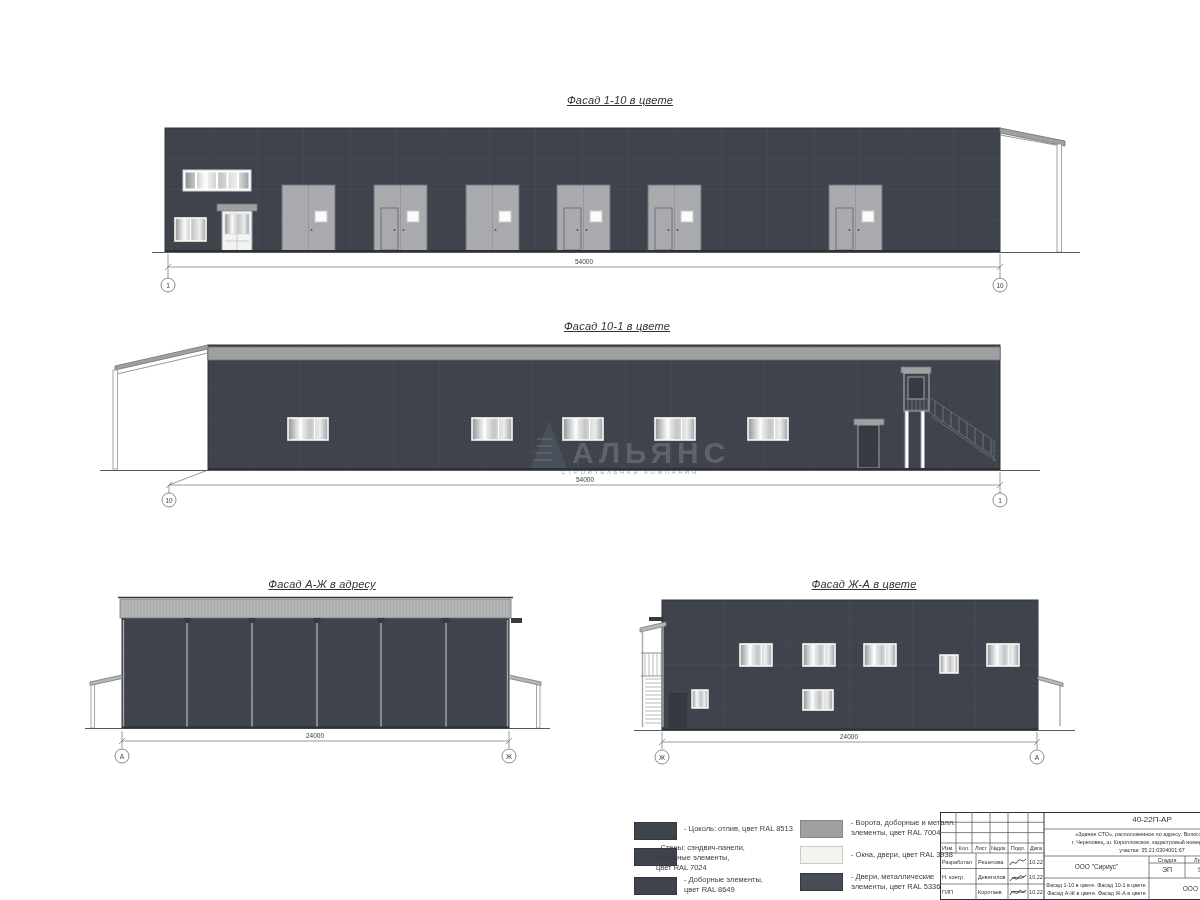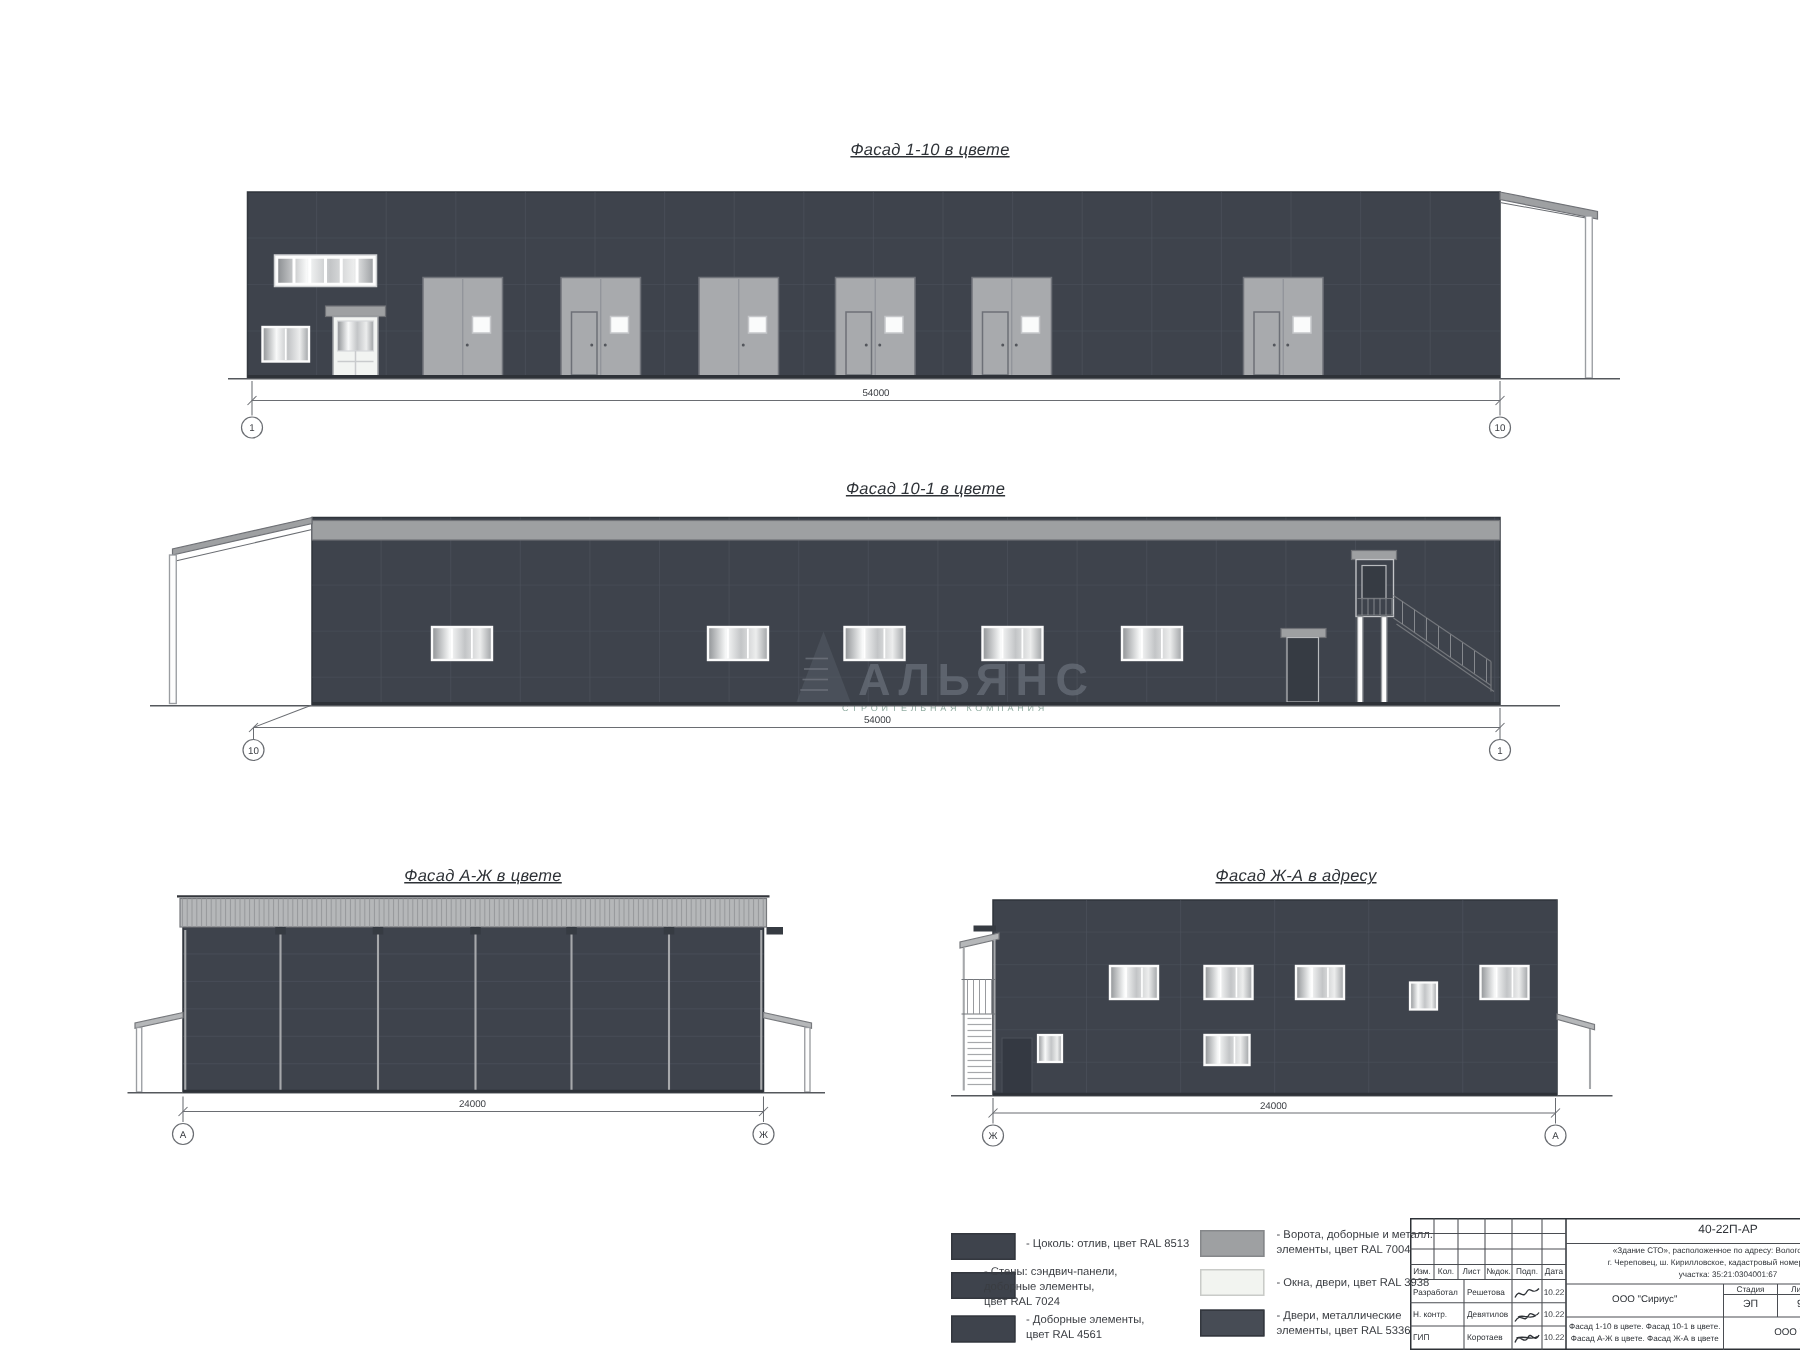--- a/index.html
+++ b/index.html
@@ -106,22 +106,22 @@
           <rect x="0" y="0" width="18" height="18" style="fill:url(#wg);stroke:#fbfbfb;stroke-width:1.5"></rect>
         </g>
       <g id="win16">
           <rect x="0" y="0" width="16" height="18" style="fill:url(#wg);stroke:#fbfbfb;stroke-width:1.5"></rect>
         </g>
     </defs>
   </svg>
 
   <div class="ftitle" style="left:520px;top:94px">Фасад 1-10 в цвете</div>
   <div class="ftitle" style="left:517px;top:320px">Фасад 10-1 в цвете</div>
-  <div class="ftitle" style="left:222px;top:578px">Фасад А-Ж в цвете</div>
-  <div class="ftitle" style="left:764px;top:578px">Фасад Ж-А в адресу</div>
+  <div class="ftitle" style="left:222px;top:578px">Фасад А-Ж в адресу</div>
+  <div class="ftitle" style="left:764px;top:578px">Фасад Ж-А в цвете</div>
 
   <svg style="left:140px;top:95px" width="960" height="205" viewBox="0 0 960 205">
     <rect x="25" y="33" width="835" height="124" class="wall"></rect>
     <rect x="25" y="33" width="835" height="124" fill="url(#pat1)"></rect>
     <g>
       <rect x="43" y="75" width="68" height="21" style="fill:#fdfdfd;stroke:#cfd1d3;stroke-width:1"></rect>
       <rect x="45.5" y="77.5" width="63" height="16" style="fill:url(#wg)"></rect>
       <line x1="56" y1="77" x2="56" y2="94" style="stroke:#fff;stroke-width:2"></line>
       <line x1="66.5" y1="77" x2="66.5" y2="94" style="stroke:#fff;stroke-width:2"></line>
       <line x1="77" y1="77" x2="77" y2="94" style="stroke:#fff;stroke-width:2"></line>
@@ -370,21 +370,21 @@
 
   <div>
     <div class="legsw sw-dark" style="left:634px;top:822px"></div>
     <div class="leglabel" style="left:684px;top:824px">- Цоколь: отлив, цвет RAL 8513</div>
     <div class="legsw sw-dark" style="left:634px;top:848px"></div>
     <div class="leglabel" style="left:656px;top:843px">- Стены: сэндвич-панели,
 доборные элементы,
 цвет RAL 7024</div>
     <div class="legsw sw-dark" style="left:634px;top:877px"></div>
     <div class="leglabel" style="left:684px;top:875px">- Доборные элементы,
-цвет RAL 4561</div>
+цвет RAL 8649</div>
     <div class="legsw sw-gray" style="left:800px;top:820px"></div>
     <div class="leglabel" style="left:851px;top:818px">- Ворота, доборные и металл.
 элементы, цвет RAL 7004</div>
     <div class="legsw sw-off" style="left:800px;top:846px"></div>
     <div class="leglabel" style="left:851px;top:850px">- Окна, двери, цвет RAL 3938</div>
     <div class="legsw sw-dark2" style="left:800px;top:873px"></div>
     <div class="leglabel" style="left:851px;top:872px">- Двери, металлические
 элементы, цвет RAL 5336</div>
   </div>
 

